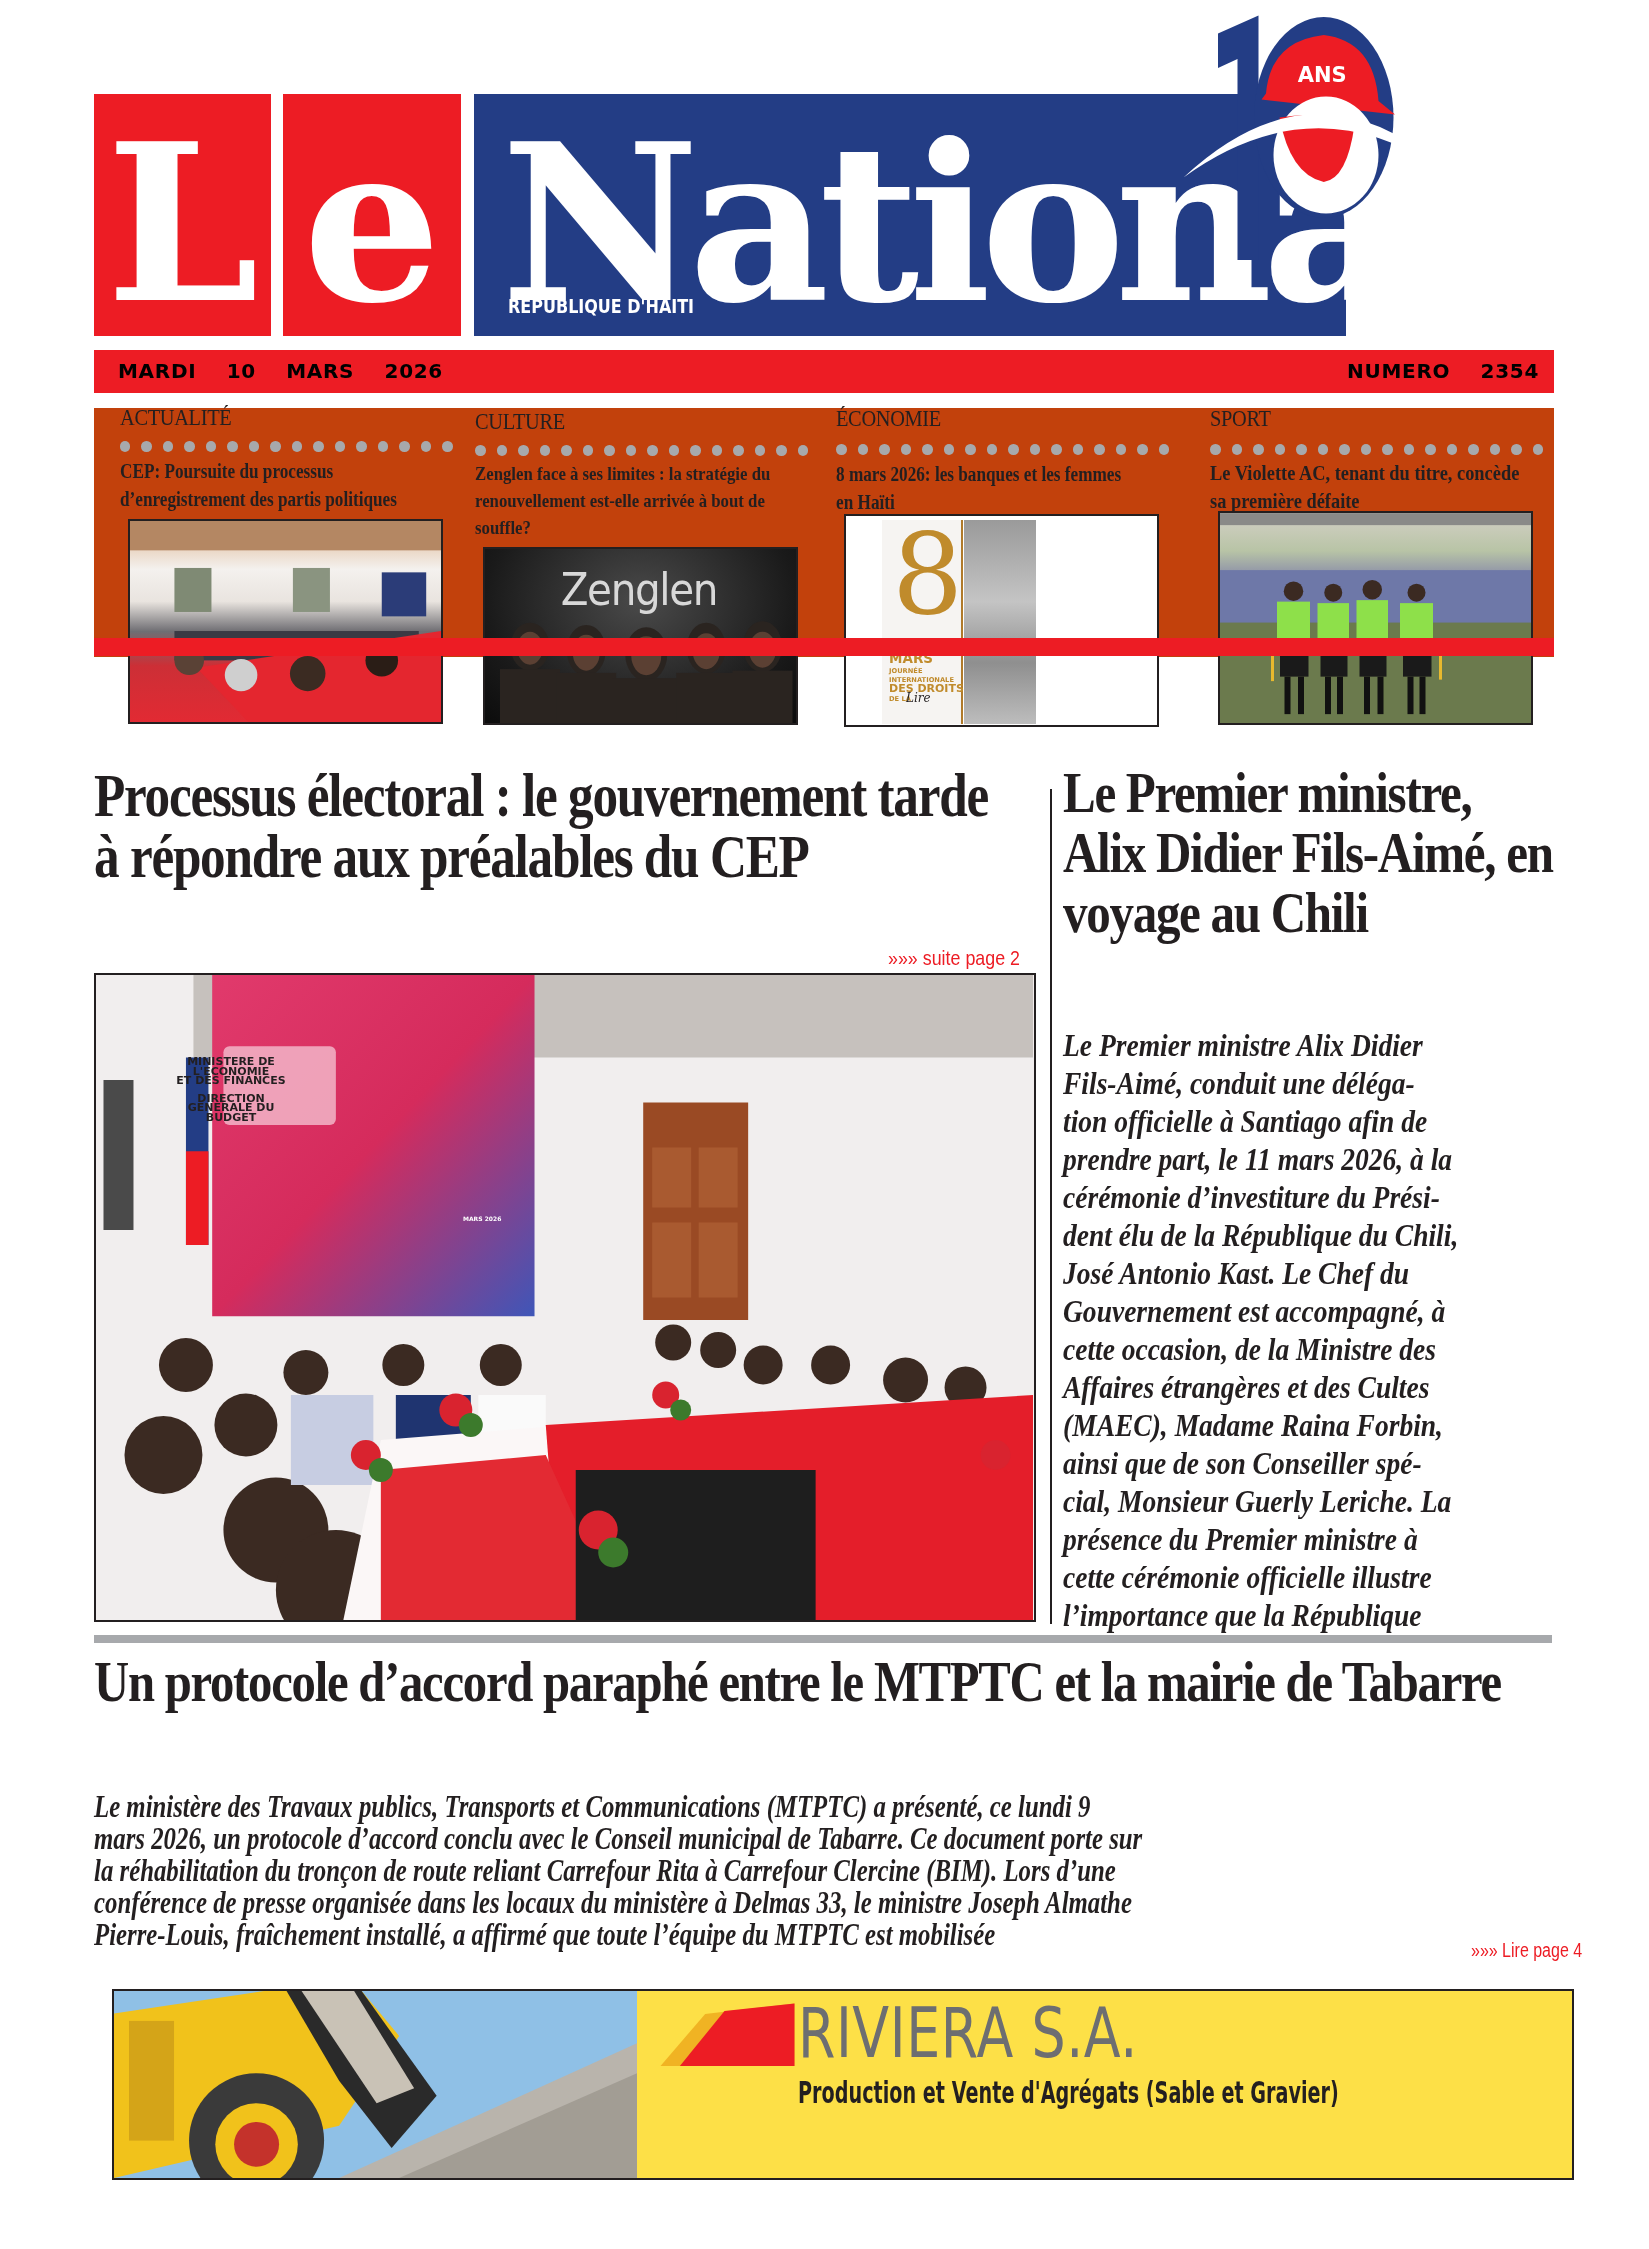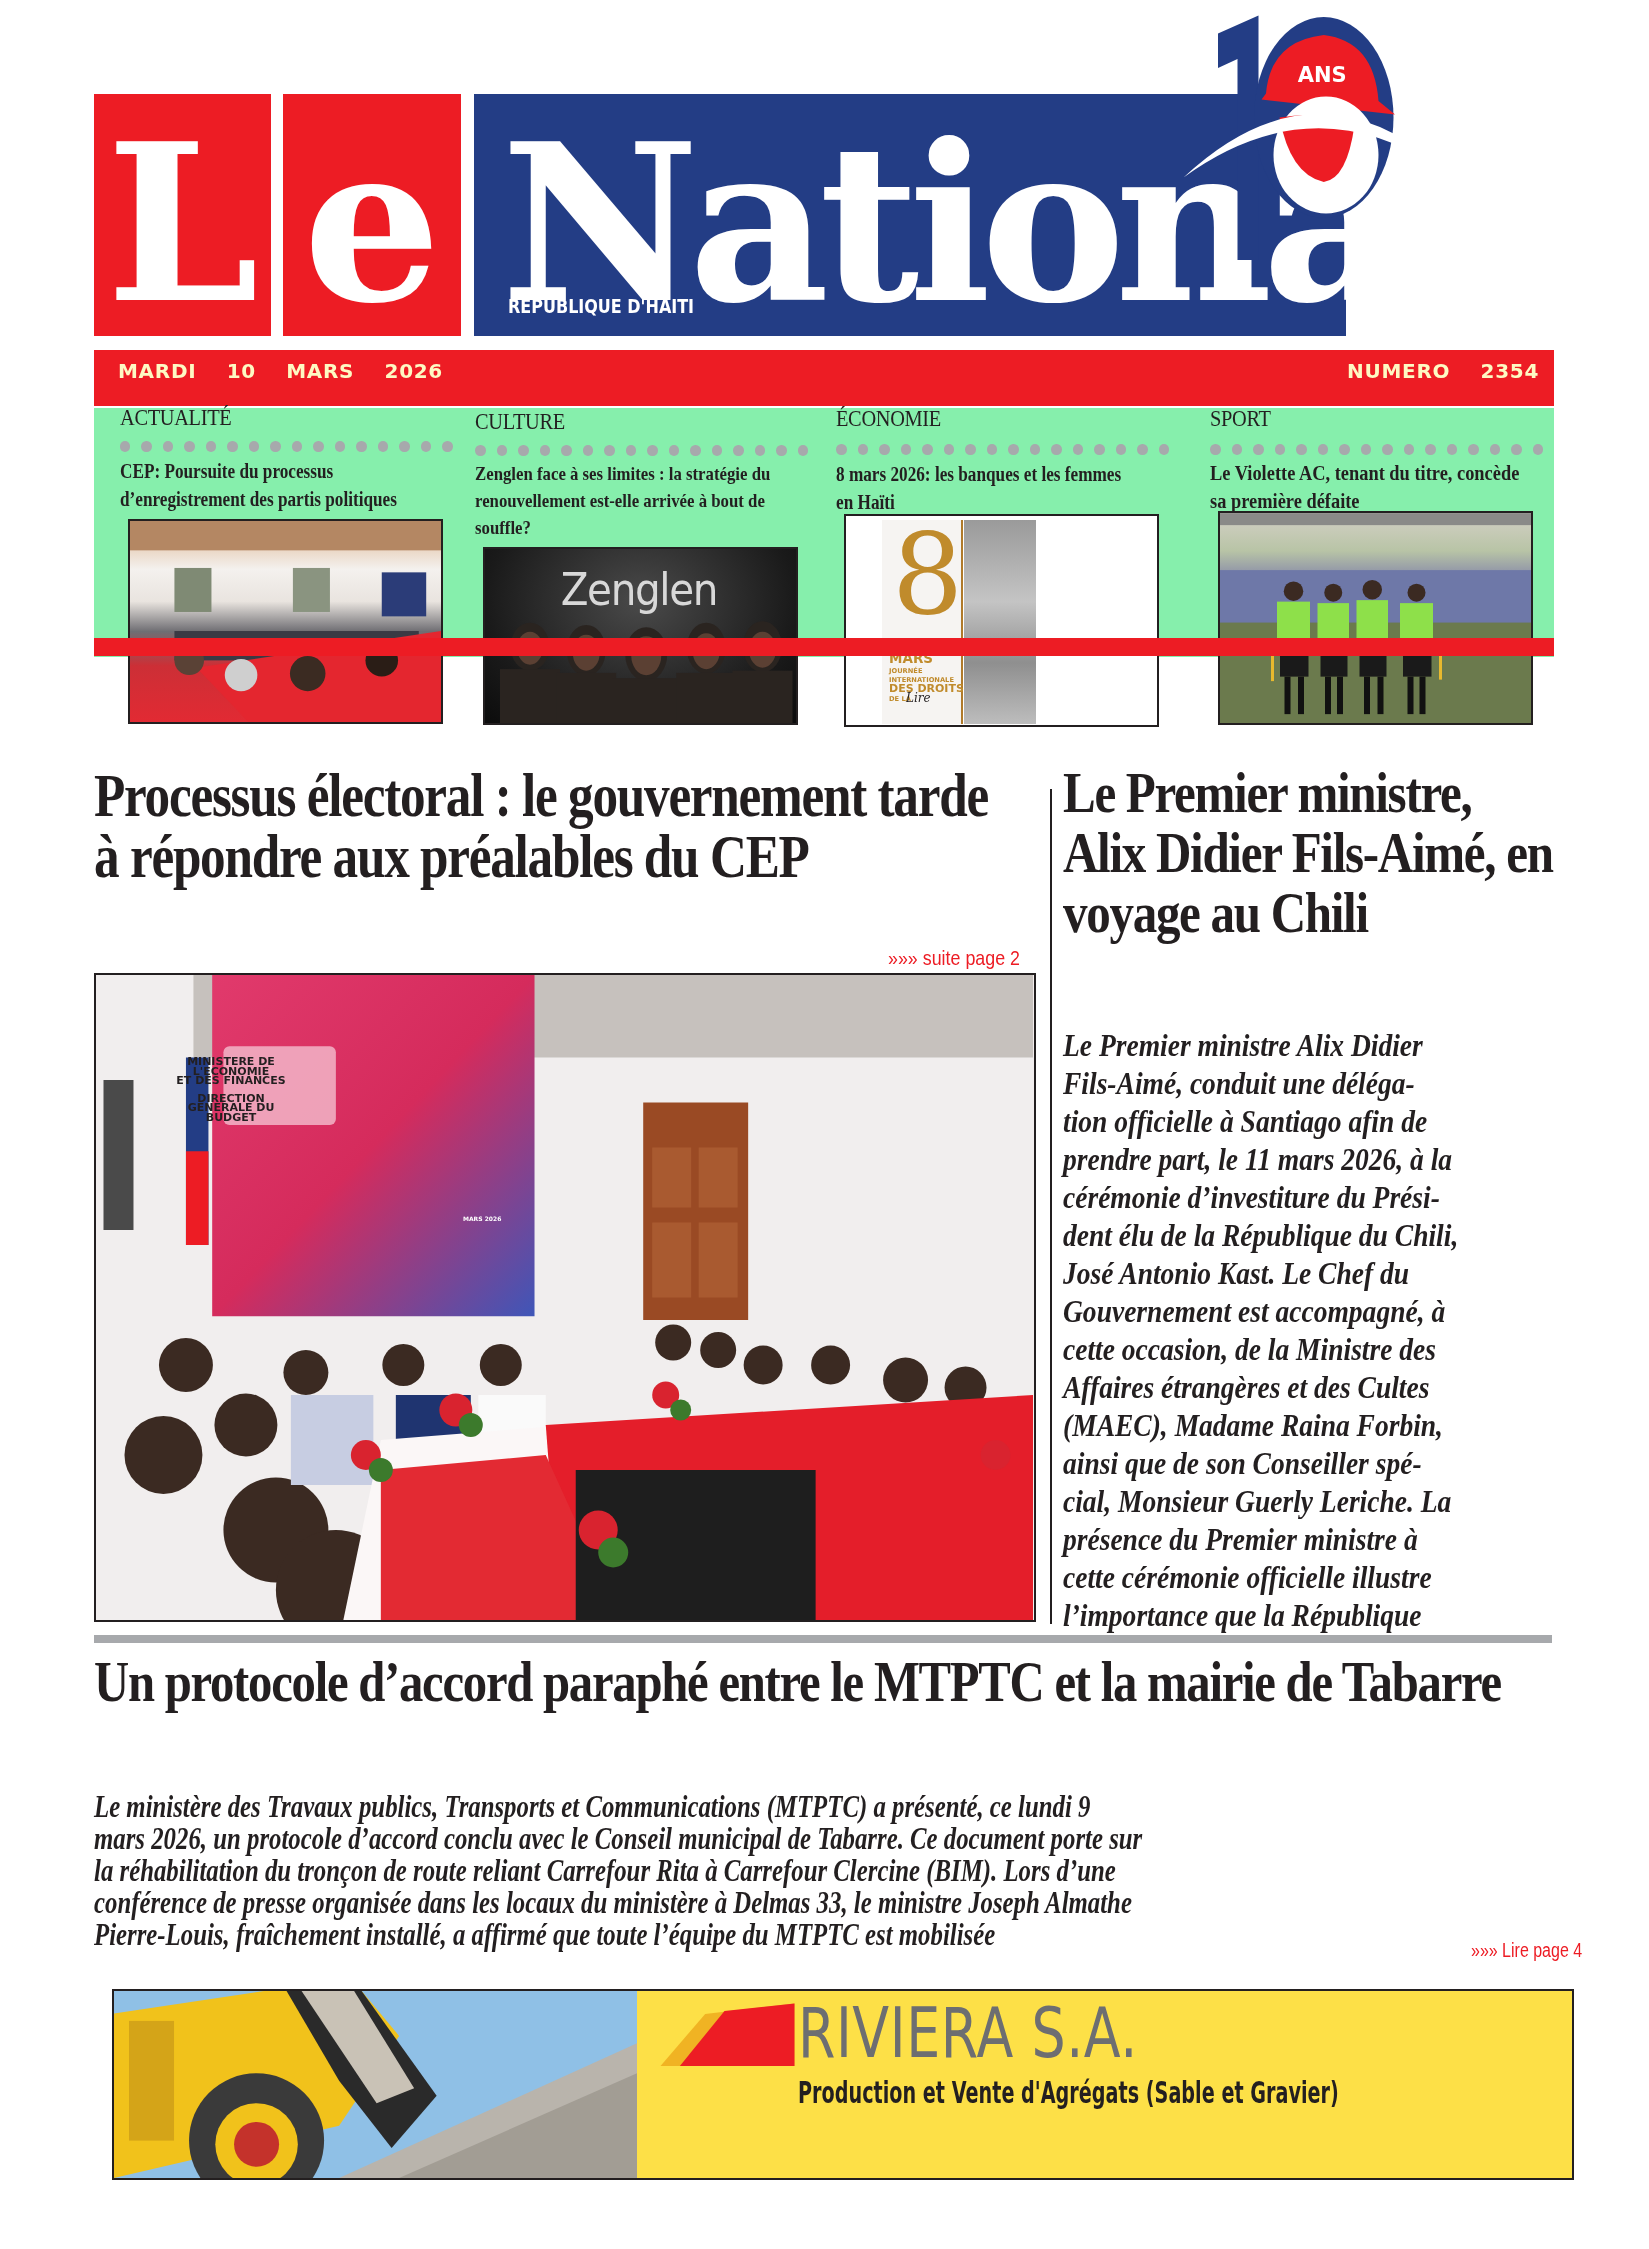--- a/index.html
+++ b/index.html
@@ -23,29 +23,29 @@
     font-size: 217px; line-height: 1; letter-spacing: -10.5px; white-space: nowrap;
   }
   .logo-sub {
     position: absolute; left: 34px; top: 201px; color: #fff;
     font-family: "DejaVu Sans", sans-serif; font-weight: bold; font-size: 19.5px;
     letter-spacing: 0px; transform: scaleX(0.82); transform-origin: left center;
   }
   .anniv { position: absolute; left: 1170px; top: 4.5px; width: 270px; height: 255px; }
 
   .date-bar {
-    position: absolute; left: 94px; top: 350px; width: 1460px; height: 56px;
-    background: #ed1c24; color: #fef9c3; font-family: "DejaVu Sans", sans-serif; font-weight: bold;
+    position: absolute; left: 94px; top: 350px; width: 1460px; height: 43px;
+    background: #ed1c24; color: #000000; font-family: "DejaVu Sans", sans-serif; font-weight: bold;
   }
   .date-bar .left { position: absolute; left: 24px; top: 9px; font-size: 20px; word-spacing: 7.5px; letter-spacing: 0.7px; }
   .date-bar .right { position: absolute; right: 15px; top: 9px; font-size: 20px; word-spacing: 7.5px; letter-spacing: 0.7px; }
 
   
   .teasers {
-    position: absolute; left: 94px; top: 408px; width: 1460px; height: 249px; background: #86efac;
+    position: absolute; left: 94px; top: 408px; width: 1460px; height: 249px; background: #c2410c;
   }
   .teasers-bar { position: absolute; left: 0; bottom: 1.5px; width: 100%; height: 18px; background: #ed1c24; }
   .teaser { position: absolute; top: 0; width: 330px; }
   .teaser .cat {
     position: absolute; left: 0; top: 0; font-size: 24px; color: #231f20;
     font-family: "Liberation Serif", serif; transform: scaleX(0.85); transform-origin: left top;
     white-space: nowrap; letter-spacing: -0.4px;
   }
   .teaser .dots { position: absolute; left: 0; top: 33px; height: 10.5px; display: flex; gap: 11px; }
   .teaser .dots span { width: 10.5px; height: 10.5px; border-radius: 50%; background: #a7a9ac; display: block; }

